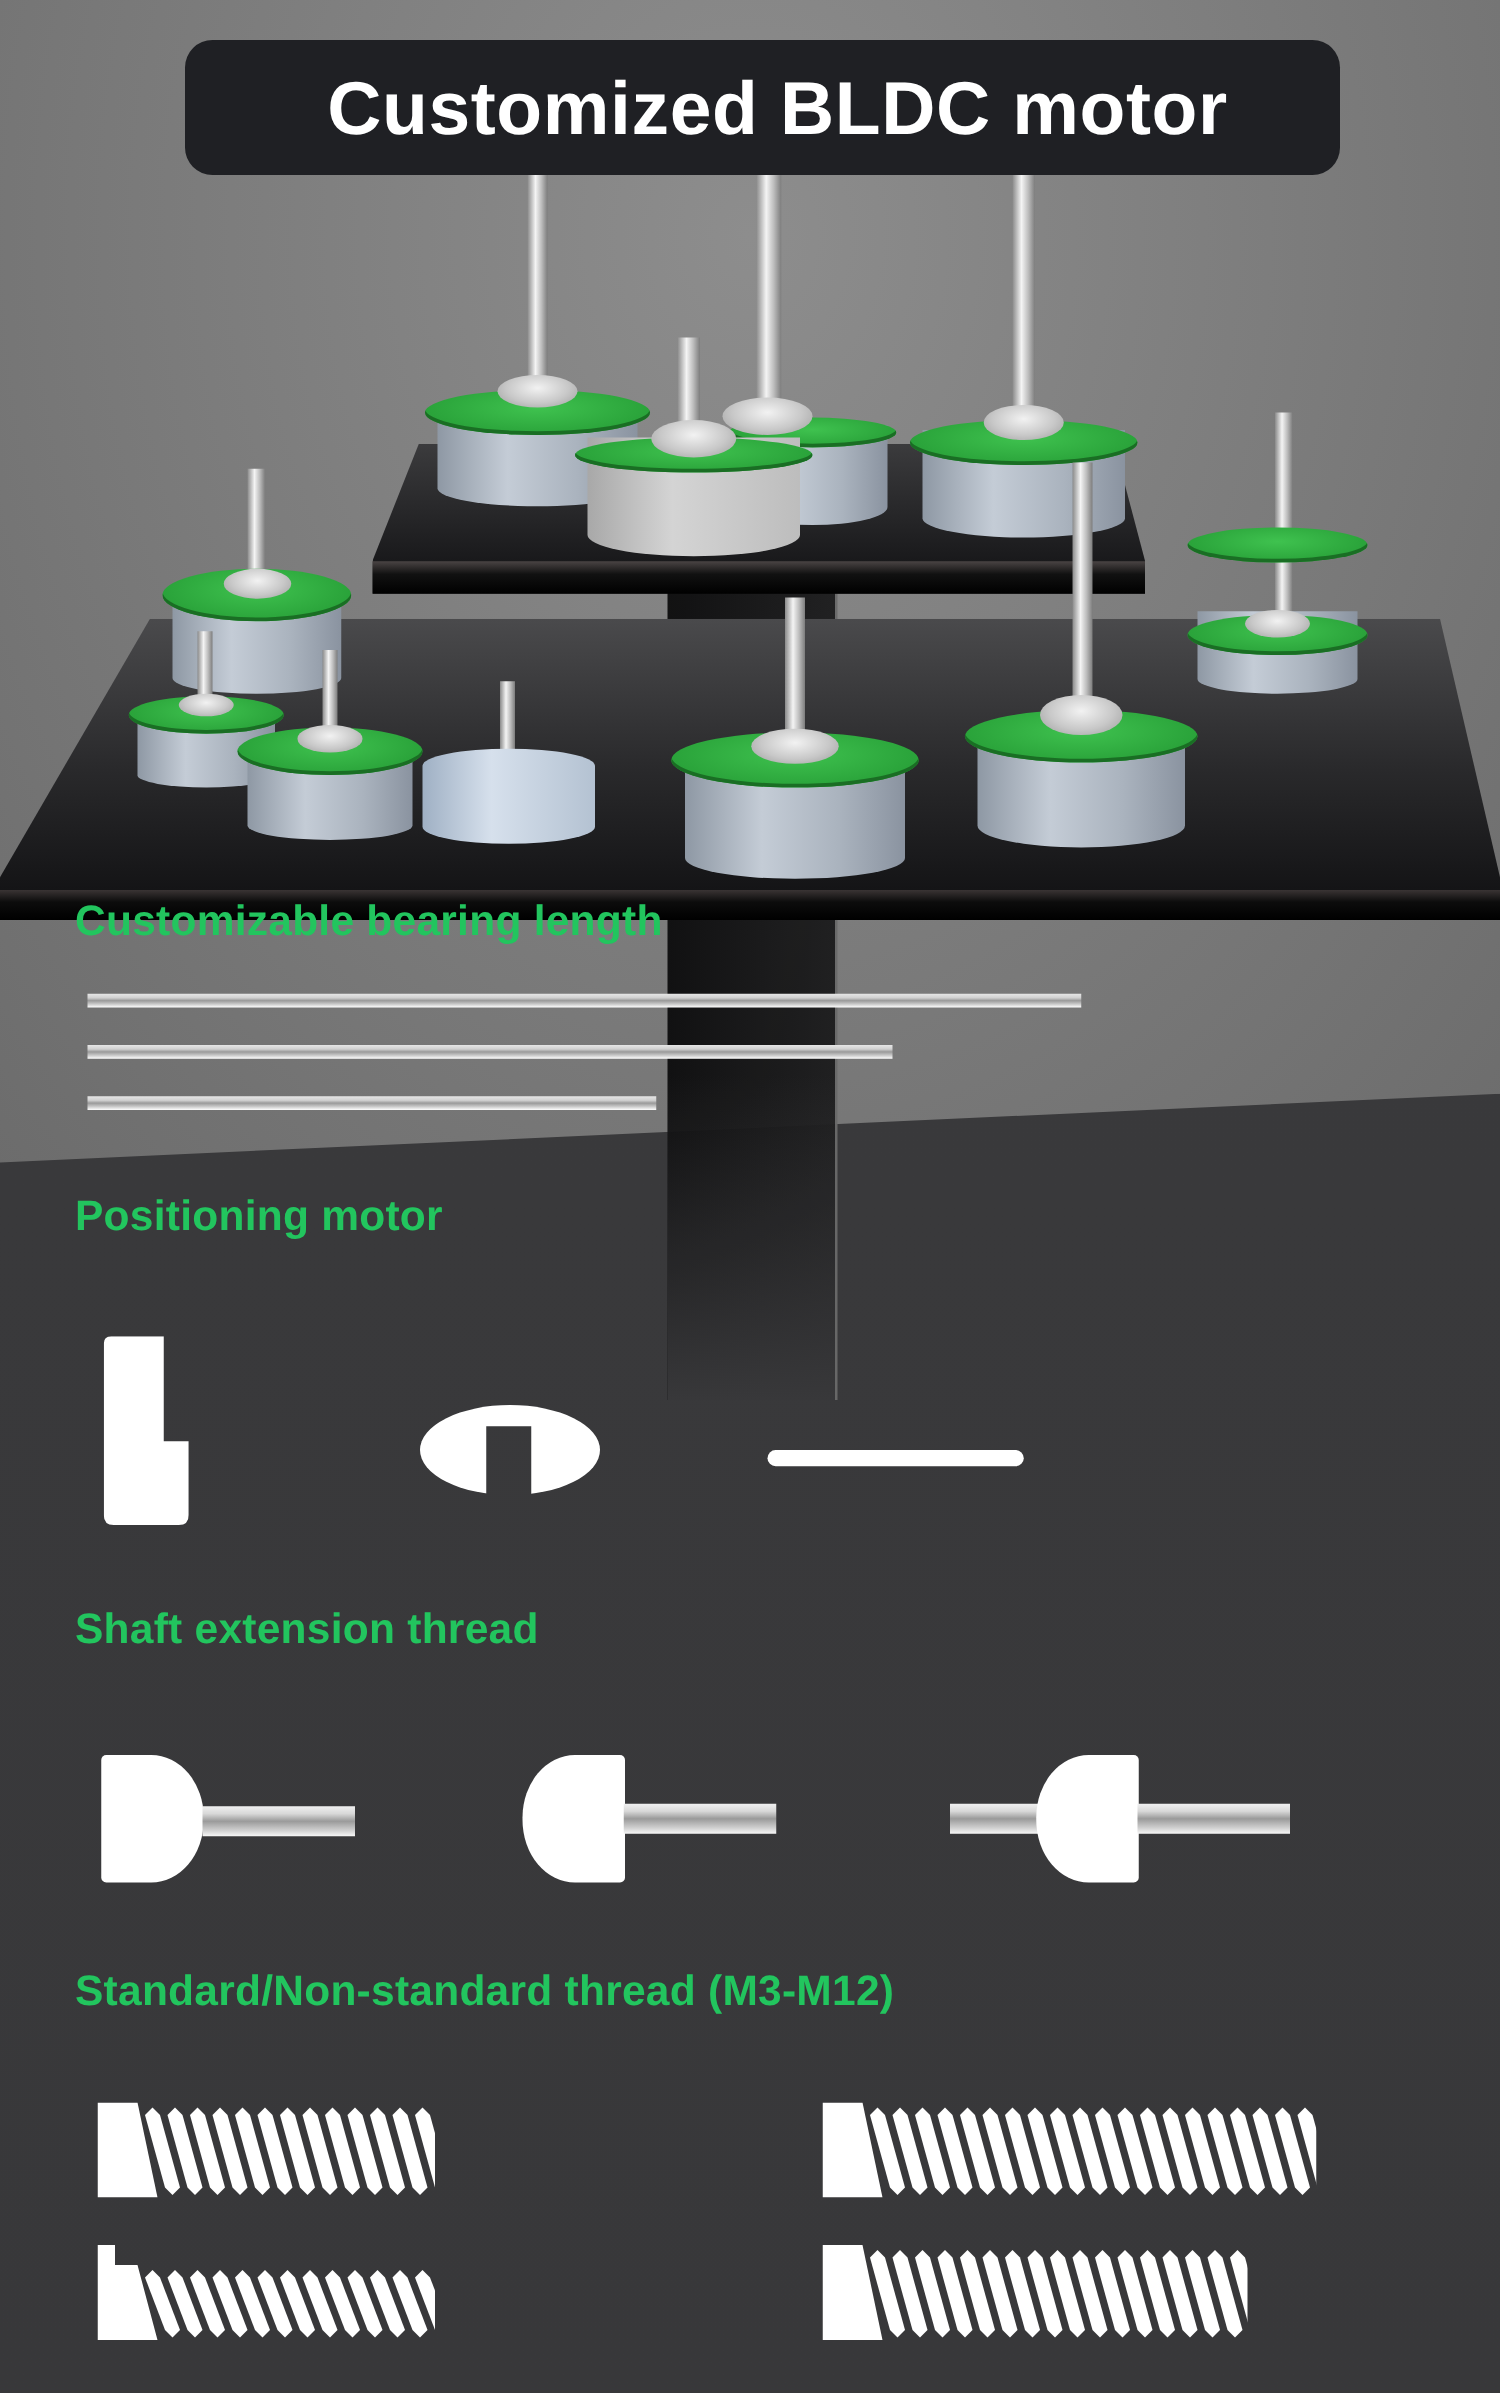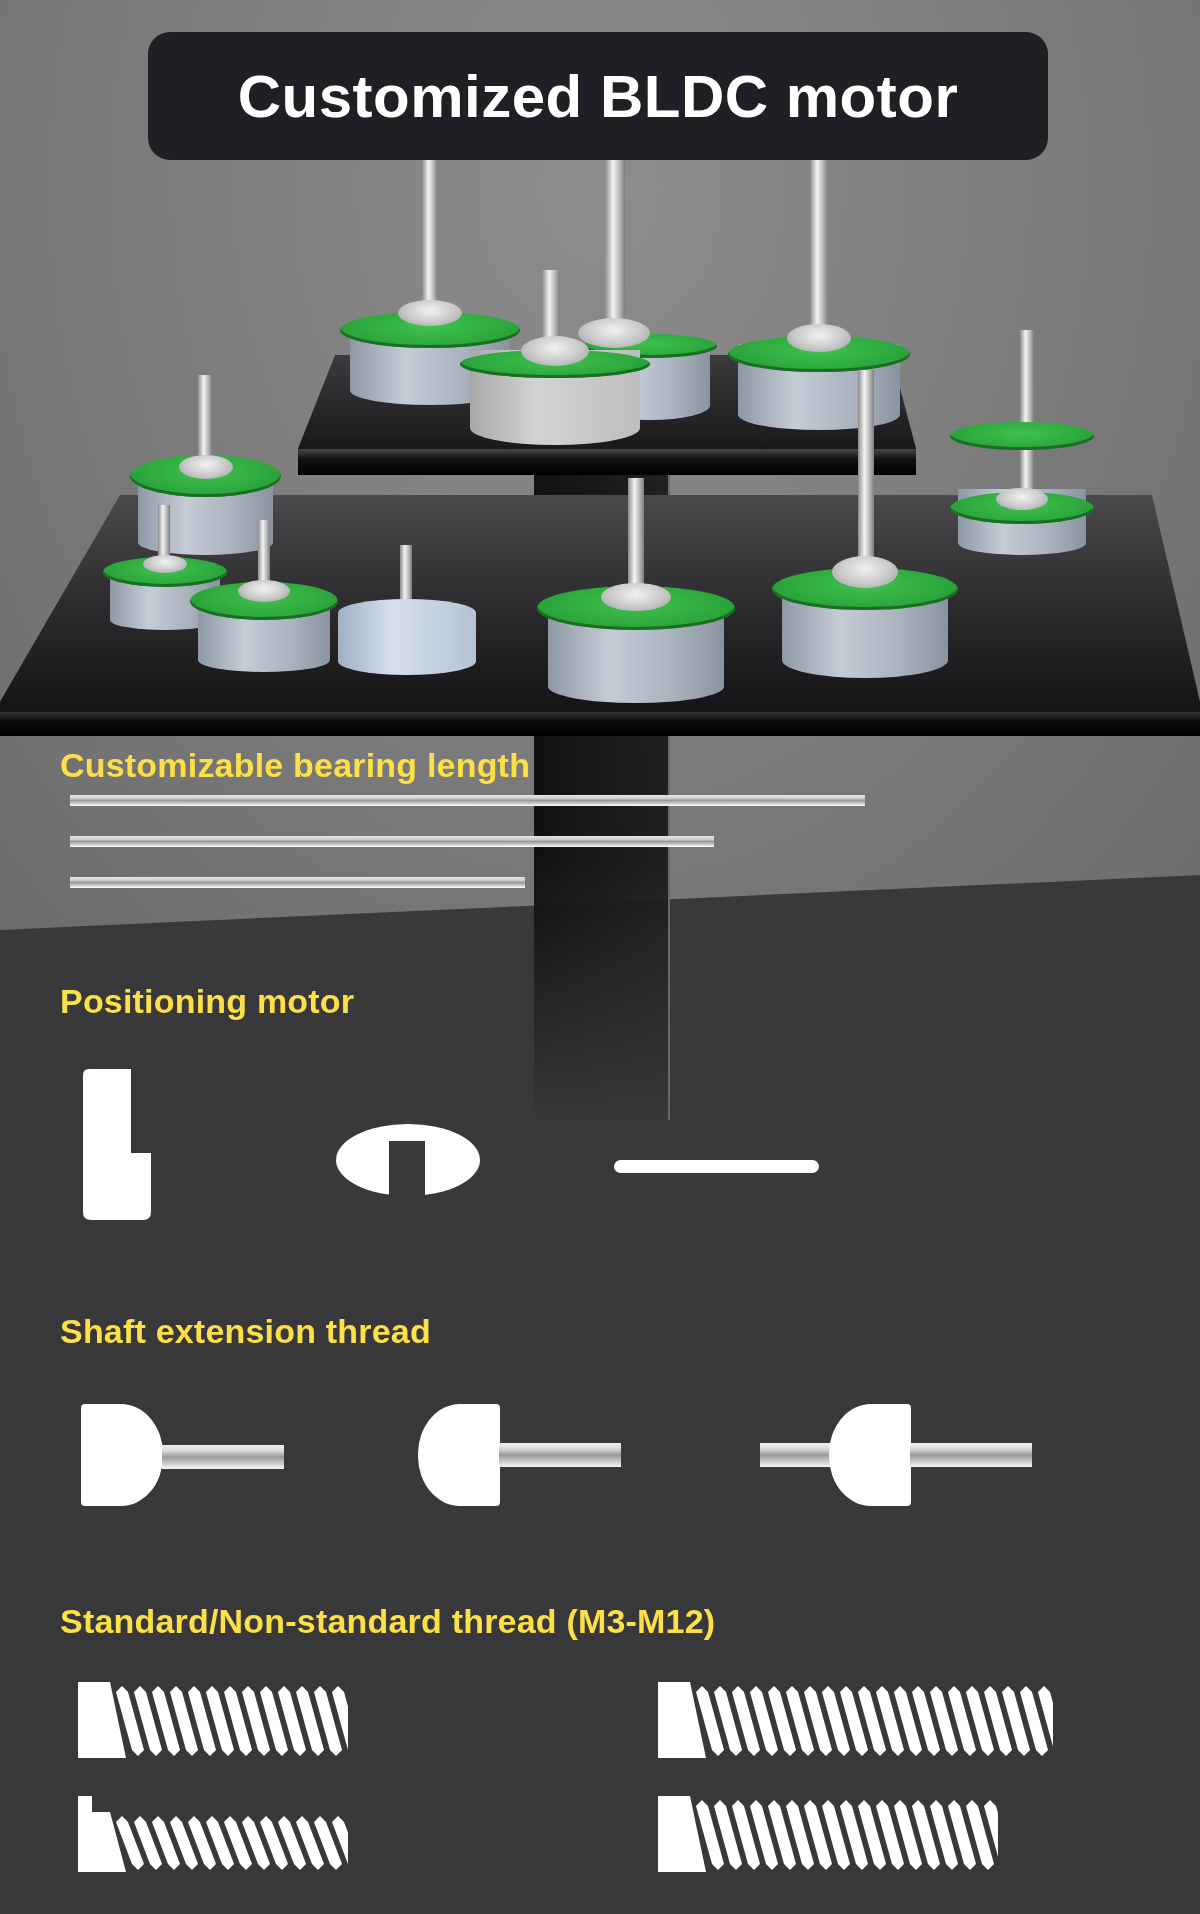--- a/index.html
+++ b/index.html
@@ -71,32 +71,32 @@
     background: radial-gradient(ellipse at 50% 40%, #f2f2f2 0%, #c8c8c8 55%, #9a9a9a 100%);
     border-radius: 50%;
   }
   .motor .shaft {
     position: absolute;
     background: linear-gradient(90deg, #8a8a8a 0%, #f4f4f4 40%, #bdbdbd 70%, #7d7d7d 100%);
   }
 
   
   #title-banner {
-    left: 148px; top: 32px; width: 900px; height: 128px;
+    left: 148px; top: 32px; width: 900px; height: 108px;
     background: #1f2024; border-radius: 22px;
-    display: flex; align-items: center; justify-content: center;
+    display: flex; align-items: center; justify-content: center; padding-left: 24px;
   }
   #title-text {
     font-size: 60px; font-weight: bold; letter-spacing: .5px; color: #ffffff;
   }
 
   
   .section-title {
-    position: absolute; left: 60px; font-size: 34px; font-weight: bold; color: #fde047;
-    white-space: nowrap; letter-spacing: .2px; margin-top: 28px;
+    position: absolute; left: 60px; font-size: 34px; font-weight: bold; color: #22c55e;
+    white-space: nowrap; letter-spacing: .2px;
   }
 
   
   .rod {
     position: absolute; left: 70px; height: 11px;
     background: linear-gradient(180deg, #e6e6e6 0%, #d0d0d0 30%, #9a9a9a 50%, #c9c9c9 75%, #ffffff 100%);
   }
 
   
   #pos-icon-1 { left: 83px; top: 1069px; width: 68px; height: 151px; }

